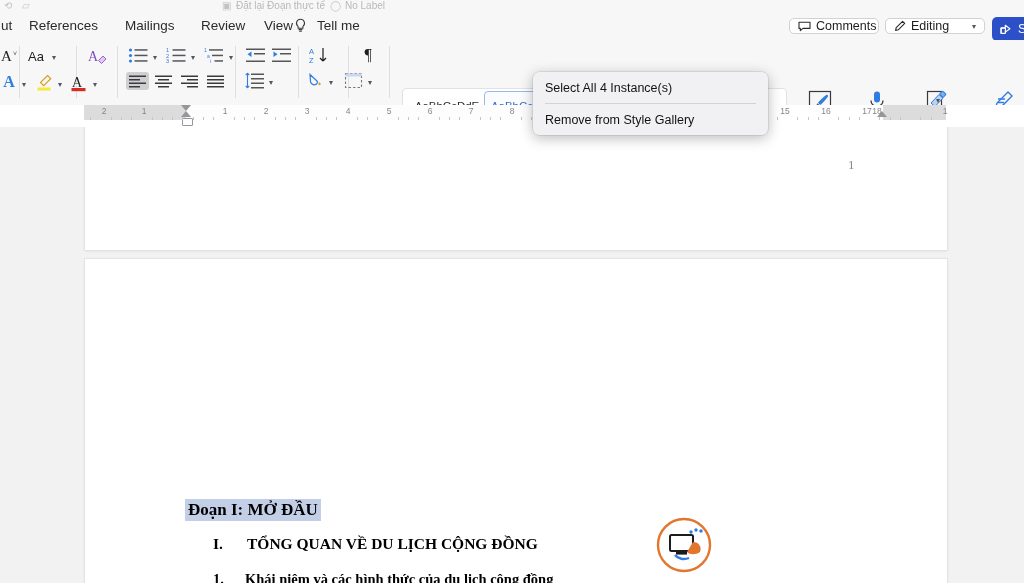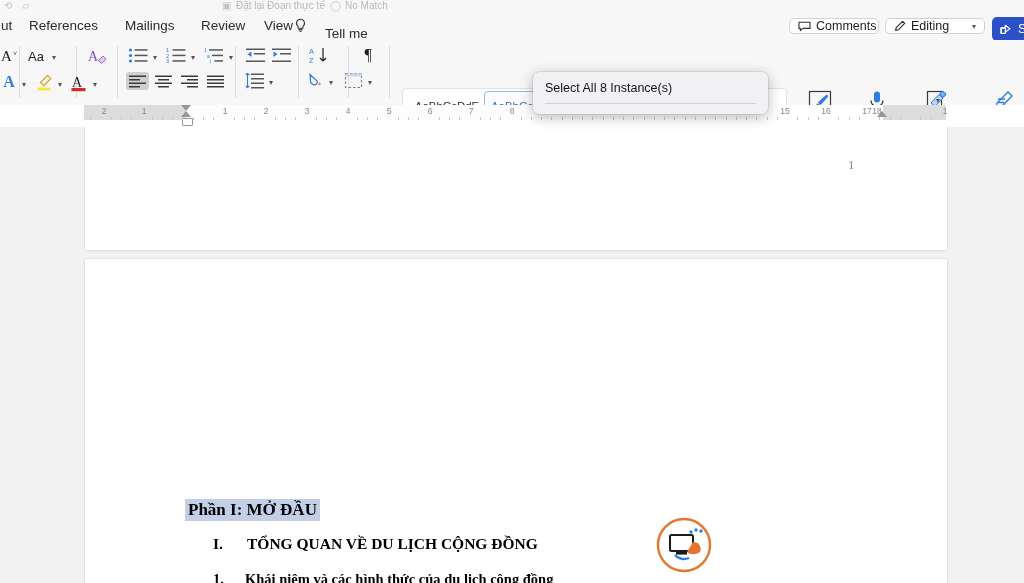--- a/index.html
+++ b/index.html
@@ -163,34 +163,34 @@
   .ctxitem.active { background:#5a5ec6; color:#ffffff; }
   .ctxdiv { height:1px; background:#d3d3d6; margin:5px 7px; }
 </style>
 </head>
 <body>
 
 <div id="app">
 
   <div class="topstrip" id="topstrip">
       <span class="gh" style="left: 236px; top: 1px;">Đặt lại Đoạn thực tế</span>
-      <span class="gh" style="left: 345px; top: 1px;">No Match</span>
+      <span class="gh" style="left: 345px; top: 1px;">No Label</span>
       <span style="position: absolute; left: 4px; top: 0px; color: rgb(194, 194, 198); font-size: 10px;">⟲</span>
       <span style="position: absolute; left: 22px; top: 0px; color: rgb(194, 194, 198); font-size: 10px;">▱</span>
       <span style="position: absolute; left: 222px; top: 0px; color: rgb(194, 194, 198); font-size: 10px;">▣</span>
       <span style="position: absolute; left: 330px; top: 0px; color: rgb(194, 194, 198); font-size: 10px;">◯</span>
     </div>
 
   <div class="tabrow" id="tabrow">
       <div class="tab" style="left: -4px;">ut</div>
       <div class="tab" style="left: 24px;">References</div>
       <div class="tab" style="left: 120px;">Mailings</div>
       <div class="tab" style="left: 196px;">Review</div>
       <div class="tab" style="left: 259px;">View</div>
-      <div class="tab" style="left: 320px; margin-top: 8px;">Tell me</div>
+      <div class="tab" style="left: 312px;">Tell me</div>
       <span class="tellme-bulb" style="left: 294px;"><svg width="13" height="15" viewBox="0 0 13 15">
           <path d="M6.5 1.2a4 4 0 0 0-2.4 7.2v1.8h4.8V8.4A4 4 0 0 0 6.5 1.2z" fill="none" stroke="#3a3a3c" stroke-width="1.1"></path>
           <path d="M4.6 11.6h3.8M5.2 13.3h2.6" stroke="#3a3a3c" stroke-width="1.1"></path>
         </svg></span>
     </div>
 
   <div class="pillbtn" style="left:789px; top:18px; width:90px;">
     <span style="display:inline-block;width:13px;height:11px;">
       <svg width="13" height="11" viewBox="0 0 13 11">
           <path d="M1 1.2h11v6.2H5L2.3 9.6V7.4H1z" fill="none" stroke="#2b2b2d" stroke-width="1.1" stroke-linejoin="round"></path>
@@ -547,21 +547,21 @@
     </div>
 
   <div class="canvas">
 
     <div class="page" style="top:-120px; height:243px;">
       <span class="pagenum" style="left:763px; top:150px;">1</span>
     </div>
 
     <div class="page" style="top:132px; height:460px;">
       <div class="doc" id="doc">
-          <div class="docline hl" style="left: 100px; top: 240px; font-size: 17px; font-weight: bold;">Phần I: MỞ ĐẦU</div>
+          <div class="docline hl" style="left: 100px; top: 240px; font-size: 17px; font-weight: bold;">Đoạn I: MỞ ĐẦU</div>
           <div class="docline" style="left: 128px; top: 276px; font-size: 15.5px; font-weight: bold;">I.</div>
           <div class="docline" style="left: 162px; top: 276px; font-size: 15.5px; font-weight: bold;">TỔNG QUAN VỀ DU LỊCH CỘNG ĐỒNG</div>
           <div class="docline" style="left: 128px; top: 312px; font-size: 14.5px; font-weight: bold;">1.</div>
           <div class="docline" style="left: 160px; top: 312px; font-size: 14.5px; font-weight: bold;">Khái niệm và các hình thức của du lịch cộng đồng</div>
         </div>
     </div>
 
     <div class="wmlogo" style="left:655px; top:389px;">
       <svg width="58" height="58" viewBox="0 0 58 58">
         <circle cx="29" cy="29" r="26" fill="none" stroke="#e2762e" stroke-width="2.4"></circle>
@@ -570,17 +570,18 @@
         <path d="M38 26c6 0 9 5 7 10-4 3-10 3-13 0z" fill="#e2762e"></path>
         <path d="M20 39c3 4 9 5 14 3" fill="none" stroke="#2f7de1" stroke-width="2.4"></path>
         <circle cx="36" cy="16" r="1.7" fill="#2f7de1"></circle>
         <circle cx="41" cy="14" r="1.7" fill="#2f7de1"></circle>
         <circle cx="46" cy="15" r="1.7" fill="#2f7de1"></circle>
       </svg>
     </div>
   </div>
 
   <div class="ctxmenu" id="ctxmenu">
-      <div class="ctxitem">Select All 8 Instance(s)</div>
+      <div class="ctxitem">Select All 4 Instance(s)</div>
       <div class="ctxdiv"></div>
+      <div class="ctxitem">Remove from Style Gallery</div>
     </div>
 
 </div>
 
 </body></html>

